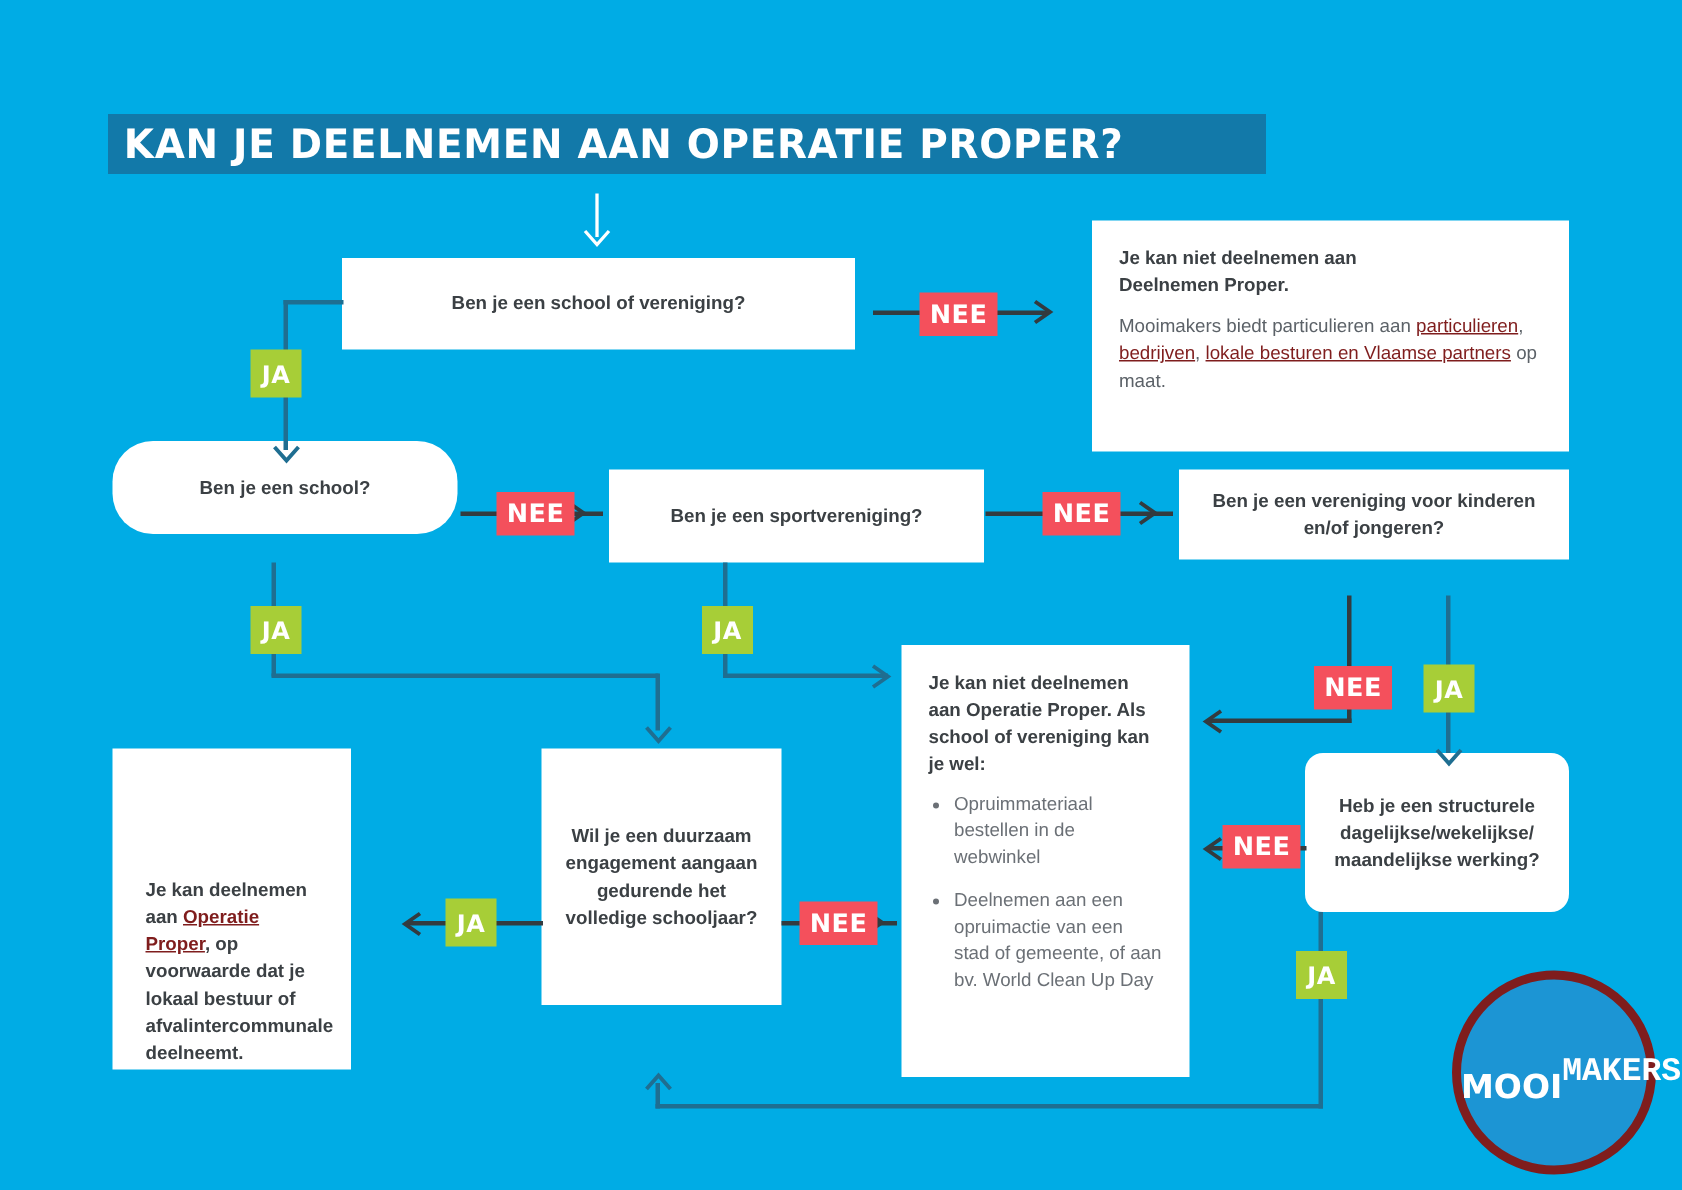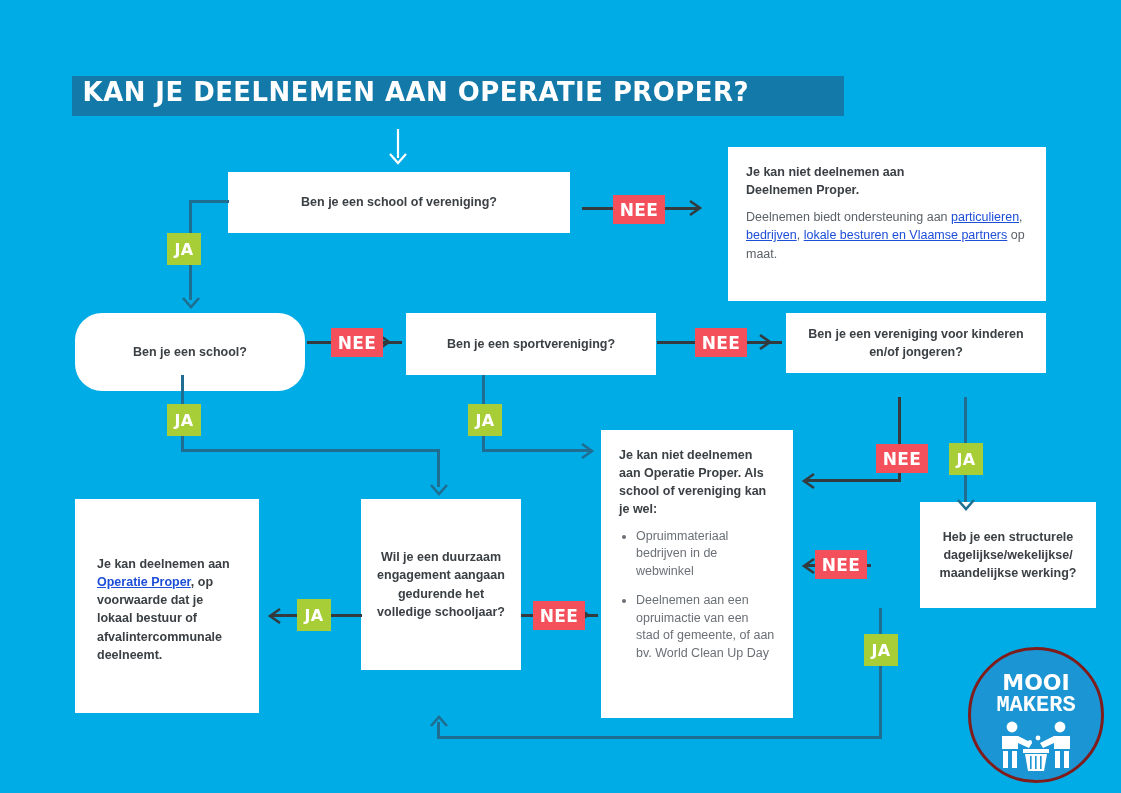--- a/index.html
+++ b/index.html
@@ -11,21 +11,21 @@
     position:relative;
   }
   #stage{position:absolute;left:0;top:0;width:1121px;height:793px;}
 
   
   .title-bar{
     position:absolute;
     left:72px; top:76px;
     width:772px; height:40px;
     background:#1279A9;
-    display:flex; align-items:flex-start;
+    display:flex; align-items:center;
   }
   .title-bar .ttl{
     color:#ffffff;
     font-size:27px;
     font-weight:bold;
     letter-spacing:0.5px;
     padding-left:11px;
     white-space:nowrap;
     font-family:"DejaVu Sans", sans-serif;
     transform:scaleX(0.96);
@@ -47,21 +47,21 @@
     font-weight:bold;
     padding:6px 14px;
   }
   .box.leftpad{
     padding:16px 18px;
     text-align:left;
   }
   .box .strong{font-weight:bold;color:#3b4044;display:block;margin-bottom:9px;}
   .box .body{color:#5c6268;font-weight:normal;}
   .box a, .lnk{
-    color:#1d4ed8;text-decoration:underline;cursor:pointer;
+    color:#7f1d1d;text-decoration:underline;cursor:pointer;
   }
   .bullets{margin:0;padding-left:17px;color:#6b7076;font-weight:normal;}
   .bullets li{margin-bottom:11px;line-height:1.42;}
 
   
   .badge{
     position:absolute;
     font-weight:bold;
     color:#ffffff;
     font-family:"DejaVu Sans", sans-serif;
@@ -80,23 +80,23 @@
   
   .warr{position:absolute;z-index:5;}
 
   
   .logo{
     position:absolute;
     right:17px;bottom:10px;
     width:136px;height:136px;
     border-radius:50%;
     background:#1C95D4;
-    border:3px solid #7f1d1d;
+    border:6px solid #7f1d1d;
     box-sizing:border-box;
-    display:flex;flex-direction:column;align-items:center;
+    display:flex;align-items:center;
     z-index:8;
   }
   .logo .l1{color:#fff;font-weight:bold;font-size:22px;margin-top:20px;letter-spacing:0px;font-family:"DejaVu Sans",sans-serif;}
   .logo .l2{color:#fff;font-weight:bold;font-size:22px;letter-spacing:0px;margin-top:-2px;font-family:Liberation Mono, monospace;}
 </style>
 </head>
 <body>
 
 <div id="stage">
 
@@ -178,52 +178,52 @@
 
   <div class="box center" style="left:228px;top:172px;width:342px;height:61px;">
     <span>Ben je een school of vereniging?</span>
   </div>
 
   <div class="box leftpad" style="left:728px;top:147px;width:318px;height:154px;">
     <span class="strong">
       <span>Je kan niet deelnemen aan</span><br>
       <span>Deelnemen Proper.</span>
     </span>
-    <span class="body"><span>Deelnemen biedt ondersteuning aan </span><span class="lnk">particulieren</span><span>, </span><span class="lnk">bedrijven</span><span>, </span><span class="lnk">lokale besturen en Vlaamse partners</span><span> op maat.</span></span>
-  </div>
-
-  <div class="box center" style="left:75px;top:313px;width:230px;height:78px;border-radius:27px;">
+    <span class="body"><span>Mooimakers biedt particulieren aan </span><span class="lnk">particulieren</span><span>, </span><span class="lnk">bedrijven</span><span>, </span><span class="lnk">lokale besturen en Vlaamse partners</span><span> op maat.</span></span>
+  </div>
+
+  <div class="box center" style="left:75px;top:294px;width:230px;height:62px;border-radius:27px;">
     <span>Ben je een school?</span>
   </div>
 
   <div class="box center" style="left:406px;top:313px;width:250px;height:62px;">
     <span>Ben je een sportvereniging?</span>
   </div>
 
   <div class="box center" style="left:786px;top:313px;width:260px;height:60px;">
     <span>Ben je een vereniging voor kinderen en/of jongeren?</span>
   </div>
 
-  <div class="box center" style="left:920px;top:502px;width:176px;height:106px;">
+  <div class="box center" style="left:870px;top:502px;width:176px;height:106px;border-radius:12px;">
     <span>Heb je een structurele dagelijkse/wekelijkse/ maandelijkse werking?</span>
   </div>
 
   <div class="box leftpad" style="left:601px;top:430px;width:192px;height:288px;">
     <span class="strong">Je kan niet deelnemen aan Operatie Proper. Als school of vereniging kan je wel:</span>
     <ul class="bullets">
-      <li>Opruimmateriaal bedrijven in de webwinkel</li>
+      <li>Opruimmateriaal bestellen in de webwinkel</li>
       <li>Deelnemen aan een opruimactie van een stad of gemeente, of aan bv. World Clean Up Day</li>
     </ul>
   </div>
 
   <div class="box center" style="left:361px;top:499px;width:160px;height:171px;">
     <span>Wil je een duurzaam engagement aangaan gedurende het volledige schooljaar?</span>
   </div>
 
-  <div class="box leftpad" style="left:75px;top:499px;width:184px;height:214px;padding:56px 22px;">
+  <div class="box leftpad" style="left:75px;top:499px;width:159px;height:214px;padding:85px 22px;">
     <span class="strong" style="margin:0;"><span>Je kan deelnemen aan </span><span class="lnk">Operatie Proper</span><span>, op voorwaarde dat je lokaal bestuur of afvalintercommunale deelneemt.</span></span>
   </div>
 
   <div class="badge ja" style="left:167px;top:233px;width:34px;height:32px;">
       <span>JA</span>
     </div>
   <div class="badge nee" style="left:613px;top:195px;width:52px;height:29px;">
       <span>NEE</span>
     </div>
 

